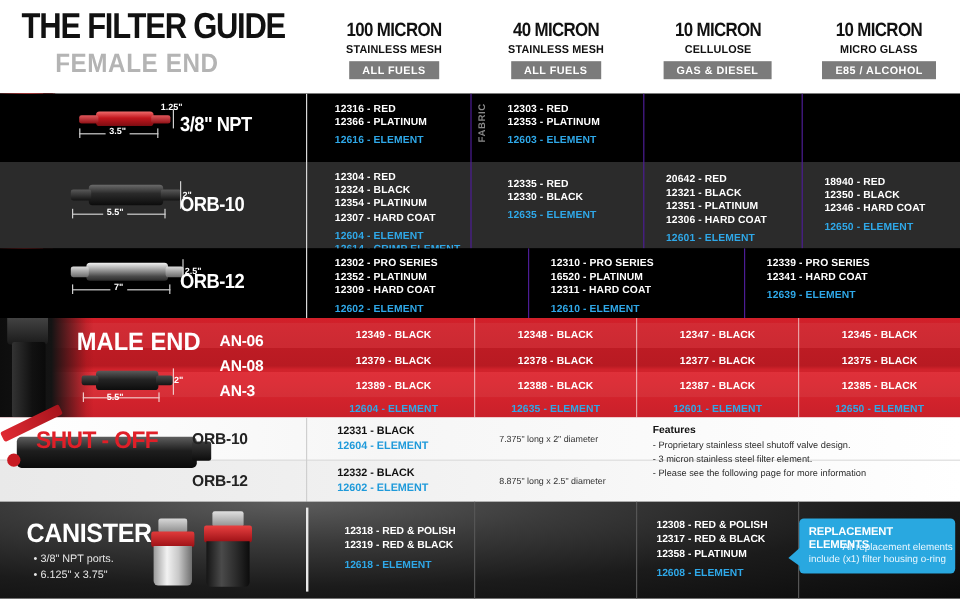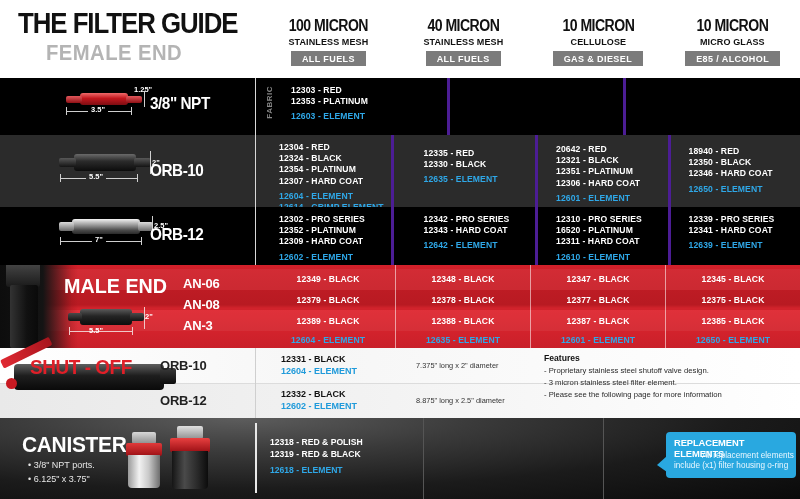--- a/index.html
+++ b/index.html
@@ -84,21 +84,21 @@
   }
 
   
   .vsep-main { position:absolute; left:255px; top:0; width:1.3px; background:#d8d8d8; }
 
   
   .dgrid { position:absolute; left:261px; width:539px; height:100%; display:flex; }
   .dcell {
     flex:1; position:relative;
     padding:7px 0 0 18px;
-    border-left:3px solid #4c1d95;
+    border-left:1px solid #4c1d95;
   }
   .dcell:first-child { border-left:none; }
   .dcell .pn {
     font-size:8.6px; font-weight:bold; color:#fff;
     line-height:11.2px; letter-spacing:0.1px; white-space:nowrap;
   }
   .dcell .pn.el { color:#2fa8e8; }
   .dcell .pn.gap { margin-top:4px; }
   .fabric-tag {
     position:absolute; left:4px; top:8px;
@@ -169,21 +169,21 @@
     background:radial-gradient(ellipse at 30% 0%, #5d5d5d 0%, #3a3a3a 30%, #1b1b1b 62%, #0a0a0a 100%);
     overflow:hidden;
   }
   .can-title {
     position:absolute; left:22px; top:14px;
     font-size:22px; font-weight:bold; color:#fff; letter-spacing:-0.3px;
     transform:scaleX(0.95); transform-origin:left center;
   }
   .can-bullet { position:absolute; left:28px; font-size:9px; color:#e6e6e6; }
   .can-vsep { position:absolute; left:255px; top:5px; width:1.6px; height:70px; background:#e8e8e8; }
-  .can-grid { position:absolute; left:244px; top:0; width:539px; height:82px; display:flex; }
+  .can-grid { position:absolute; left:261px; top:0; width:539px; height:82px; display:flex; }
   .ccell { flex:1; border-left:1px solid #555; position:relative; }
   .ccell:first-child { border-left:none; }
   .ccell .cp {
     position:absolute; font-size:8.6px; font-weight:bold; color:#fff; white-space:nowrap;
   }
   .ccell .cp.el { color:#2fa8e8; }
 
   .repl-badge {
     position:absolute; left:666px; top:432px; width:130px; height:46px;
     background:#29a8e0; border-radius:4px;
@@ -248,20 +248,25 @@
         <div class="dimline" style="left:4px;top:21px;width:66px;height:1px;"></div>
         <div class="dimline" style="left:4px;top:17px;width:1px;height:8px;"></div>
         <div class="dimline" style="left:69px;top:17px;width:1px;height:8px;"></div>
         <div class="dimtxt" style="left:26px;top:15px;background:#000;padding:0 3px;">3.5"</div>
         <div class="dimline" style="left:82px;top:1px;width:1px;height:16px;"></div>
         <div class="dimtxt" style="left:72px;top:-5px;">1.25"</div>
       </div>
       <div class="sizelabel" style="top:16px;">3/8" NPT</div>
 
       <div class="dgrid">
+        <div class="dcell">
+          <div class="pn">12316 - RED</div>
+          <div class="pn">12366 - PLATINUM</div>
+          <div class="pn el gap">12616 - ELEMENT</div>
+        </div>
         <div class="dcell" style="padding-left:30px;">
           <div class="fabric-tag">FABRIC</div>
           <div class="pn">12303 - RED</div>
           <div class="pn">12353 - PLATINUM</div>
           <div class="pn el gap">12603 - ELEMENT</div>
         </div>
         <div class="dcell"></div>
         <div class="dcell"></div>
       </div>
     </div>
@@ -324,25 +329,20 @@
       </div>
       <div class="sizelabel" style="top:18px;">ORB-12</div>
 
       <div class="dgrid">
         <div class="dcell">
           <div class="pn">12302 - PRO SERIES</div>
           <div class="pn">12352 - PLATINUM</div>
           <div class="pn">12309 - HARD COAT</div>
           <div class="pn el gap">12602 - ELEMENT</div>
         </div>
-        <div class="dcell" style="padding-left:30px;">
-          <div class="pn">12342 - PRO SERIES</div>
-          <div class="pn">12343 - HARD COAT</div>
-          <div class="pn el gap">12642 - ELEMENT</div>
-        </div>
         <div class="dcell">
           <div class="pn">12310 - PRO SERIES</div>
           <div class="pn">16520 - PLATINUM</div>
           <div class="pn">12311 - HARD COAT</div>
           <div class="pn el gap">12610 - ELEMENT</div>
         </div>
         <div class="dcell">
           <div class="pn">12339 - PRO SERIES</div>
           <div class="pn">12341 - HARD COAT</div>
           <div class="pn el gap">12639 - ELEMENT</div>
@@ -458,20 +458,26 @@
 
     <div class="can-vsep"></div>
 
     <div class="can-grid">
       <div class="ccell">
         <div class="cp" style="left:26px;top:19px;">12318 - RED &amp; POLISH</div>
         <div class="cp" style="left:26px;top:31px;">12319 - RED &amp; BLACK</div>
         <div class="cp el" style="left:26px;top:47px;">12618 - ELEMENT</div>
       </div>
       <div class="ccell"></div>
+      <div class="ccell">
+        <div class="cp" style="left:16px;top:14px;">12308 - RED &amp; POLISH</div>
+        <div class="cp" style="left:16px;top:26px;">12317 - RED &amp; BLACK</div>
+        <div class="cp" style="left:16px;top:38px;">12358 - PLATINUM</div>
+        <div class="cp el" style="left:16px;top:54px;">12608 - ELEMENT</div>
+      </div>
       <div class="ccell"></div>
     </div>
   </div>
 
   <div class="repl-badge">
     <div class="repl-h">REPLACEMENT ELEMENTS</div>
     <div class="repl-l1">All replacement elements</div>
     <div class="repl-l2">include (x1) filter housing o-ring</div>
   </div>
 

